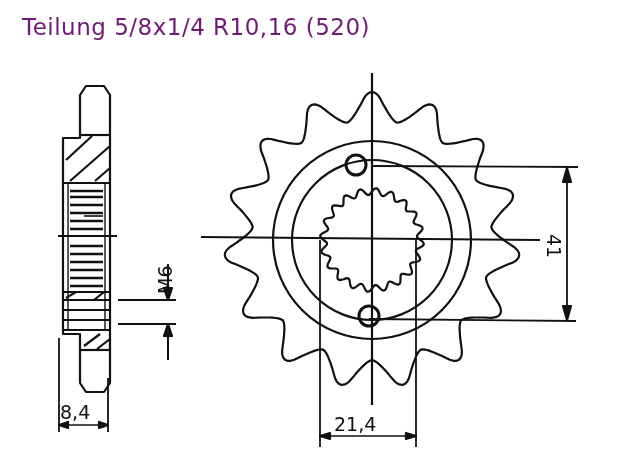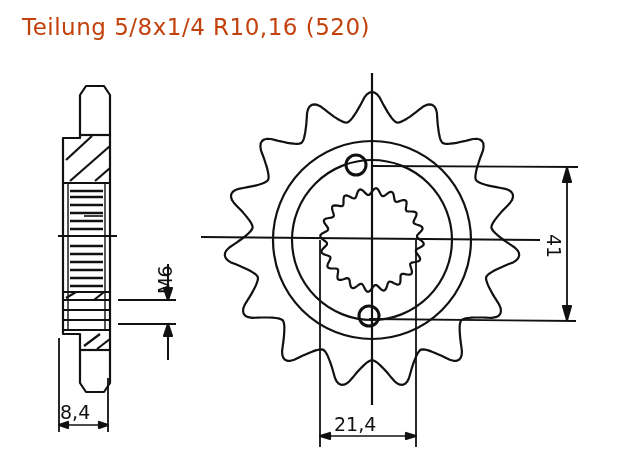--- a/index.html
+++ b/index.html
@@ -1,17 +1,17 @@
 <!DOCTYPE html>
 <html><head>
 <meta charset="utf-8">
 <style>
   html, body { margin: 0; padding: 0; background: #ffffff; }
   body { width: 620px; height: 476px; position: relative; overflow: hidden; font-family: "DejaVu Sans", sans-serif; }
-  .title { position: absolute; left: 22px; top: 14px; font-size: 23px; color: #c2410c; letter-spacing: 0.5px; white-space: nowrap; }
+  .title { position: absolute; left: 22px; top: 14px; font-size: 23px; color: #701a75; letter-spacing: 0.5px; white-space: nowrap; }
   svg { position: absolute; left: 0; top: 0; }
   .dim { font-family: "DejaVu Sans", sans-serif; font-size: 19px; fill: #111; }
 </style>
 </head>
 <body>
 
 <div class="title">Teilung 5/8x1/4 R10,16 (520)</div>
 
 <svg width="620" height="476" viewBox="0 0 620 476">
   <g stroke="#111" fill="none" stroke-width="2.2" stroke-linejoin="round">

